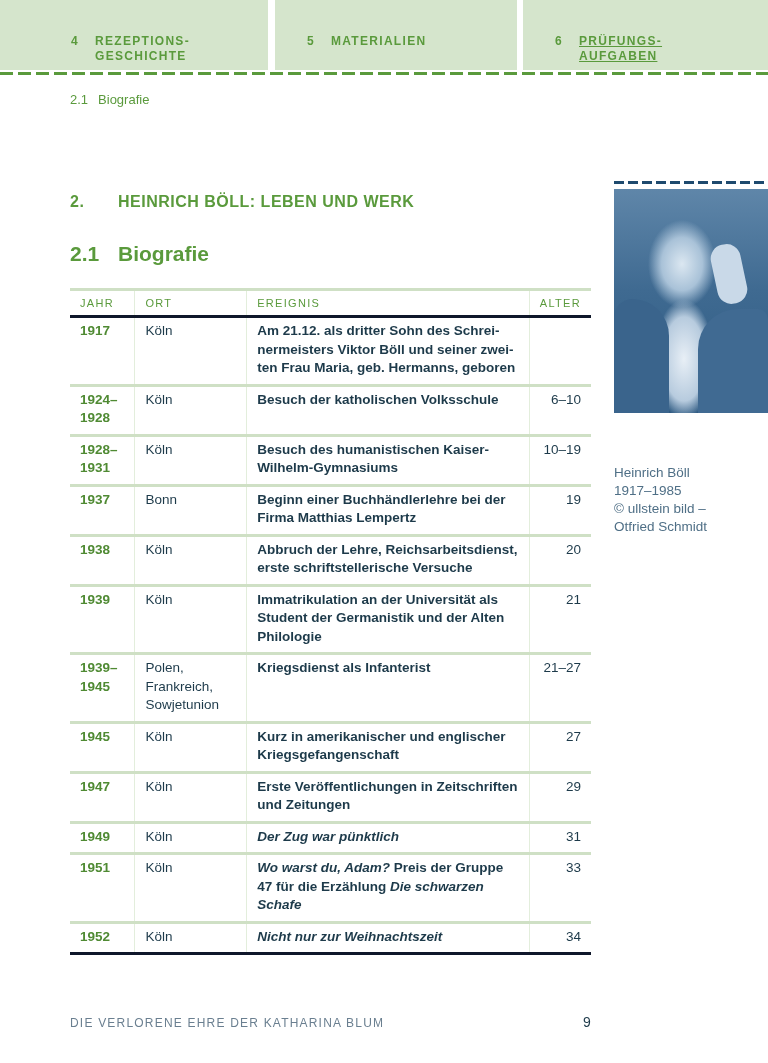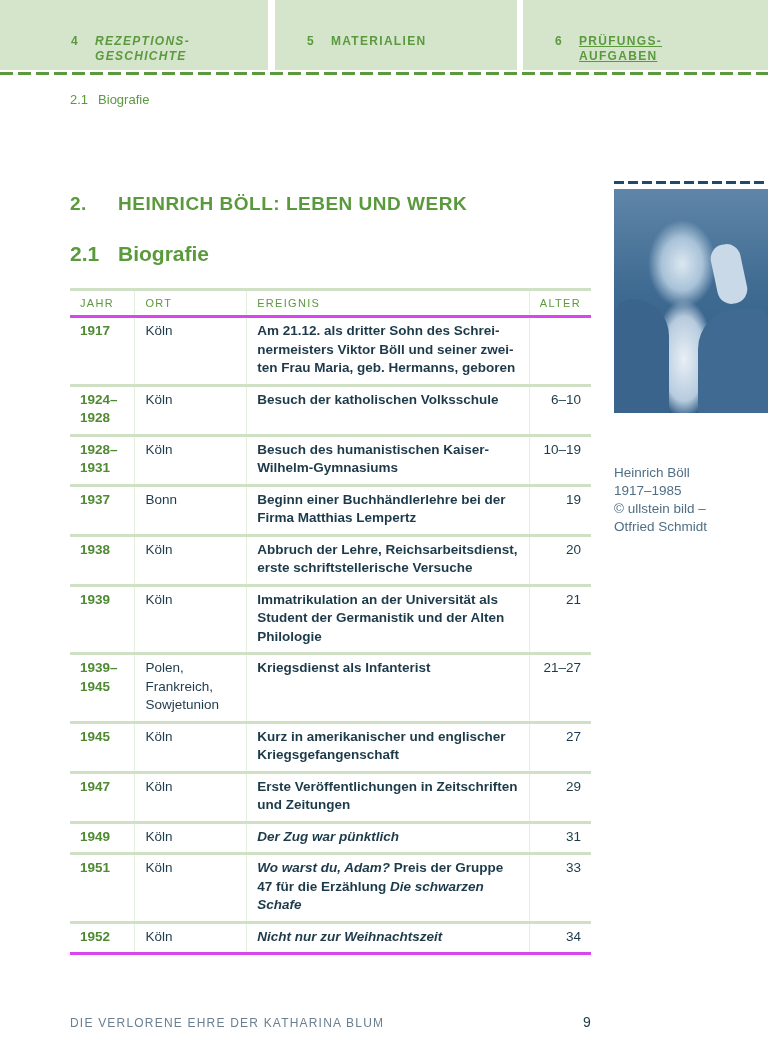--- a/index.html
+++ b/index.html
@@ -9,30 +9,30 @@
   .topnav { position: absolute; top: 0; left: 0; width: 768px; height: 70px; }
   .navtab { position: absolute; top: 0; height: 70px; background: #d5e5cc; }
   .navtab .num { position: absolute; top: 34px; font-size: 12px; font-weight: bold; color: #5a9a3c; letter-spacing: 1px; }
   .navtab .lbl { position: absolute; top: 34px; font-size: 12px; font-weight: bold; color: #5a9a3c; letter-spacing: 1.3px; line-height: 15px; }
   .dash-top { position: absolute; top: 72px; left: 0; width: 768px; height: 3px;
     background: repeating-linear-gradient(90deg, #5a9a3c 0 13px, transparent 13px 18px); }
 
   .crumb { position: absolute; top: 92px; left: 70px; font-size: 13px; color: #5a9a3c; }
   .crumb .n { margin-right: 10px; }
 
-  .h1 { position: absolute; top: 193px; left: 70px; font-size: 19px; font-weight: bold; color: #5a9a3c; letter-spacing: 0.5px; }
+  .h1 { position: absolute; top: 193px; left: 70px; font-size: 16px; font-weight: bold; color: #5a9a3c; letter-spacing: 0.5px; }
   .h1 .n { display: inline-block; width: 48px; }
   .h2 { position: absolute; top: 242px; left: 70px; font-size: 21px; font-weight: bold; color: #5a9a3c; }
   .h2 .n { display: inline-block; width: 48px; }
 
   table.bio { position: absolute; top: 288px; left: 70px; width: 521px; border-collapse: collapse; font-size: 13.5px; }
   table.bio th { font-size: 11px; font-weight: normal; color: #5a9a3c; letter-spacing: 1.3px; text-align: left; padding: 6px 10px 6px 10px; height: 27px; }
   table.bio td { vertical-align: top; padding: 4px 10px 6px 10px; line-height: 18.5px; margin-top: 35px; }
   table.bio tr { border-top: 3px solid #cfe0c5; }
-  table.bio tr:last-child { border-bottom: 3px solid #d946ef; }
+  table.bio tr:last-child { border-bottom: 3px solid #0f172a; }
   table.bio th + th, table.bio td + td { border-left: 1px solid #e3eedc; }
   table.bio td.year { color: #4f8a33; font-weight: bold; width: 65px; font-size: 13.5px; }
   table.bio td.place { width: 112px; color: #1d3a4a; }
   table.bio td.event { width: 284px; color: #1d3a4a; font-weight: bold; }
   table.bio td.age { text-align: right; width: 60px; color: #1d3a4a; }
   table.bio th.age { text-align: center; }
   .ital { font-style: italic; }
 
   .photo-dash { position: absolute; top: 181px; left: 614px; width: 154px; height: 3px;
     background: repeating-linear-gradient(90deg, #1e4a6e 0 10px, transparent 10px 14px); }
@@ -48,21 +48,21 @@
 
   .footer-title { position: absolute; top: 1016px; left: 70px; font-size: 12px; color: #6a7f90; letter-spacing: 1.2px; }
   .footer-page { position: absolute; top: 1014px; left: 583px; font-size: 14px; color: #1d3a4a; }
 </style>
 </head>
 <body>
 
 <div class="topnav">
   <div class="navtab" style="left:0;width:268px;">
     <span class="num" style="left:71px;">4</span>
-    <span class="lbl" style="left:95px;font-style:italic;">
+    <span class="lbl" style="left:95px;">
       <span>REZEPTIONS-</span><br><span>GESCHICHTE</span>
     </span>
   </div>
   <div class="navtab" style="left:275px;width:242px;">
     <span class="num" style="left:32px;">5</span>
     <span class="lbl" style="left:56px;">MATERIALIEN</span>
   </div>
   <div class="navtab" style="left:523px;width:245px;">
     <span class="num" style="left:32px;">6</span>
     <span class="lbl" style="left:56px;text-decoration:underline;">

